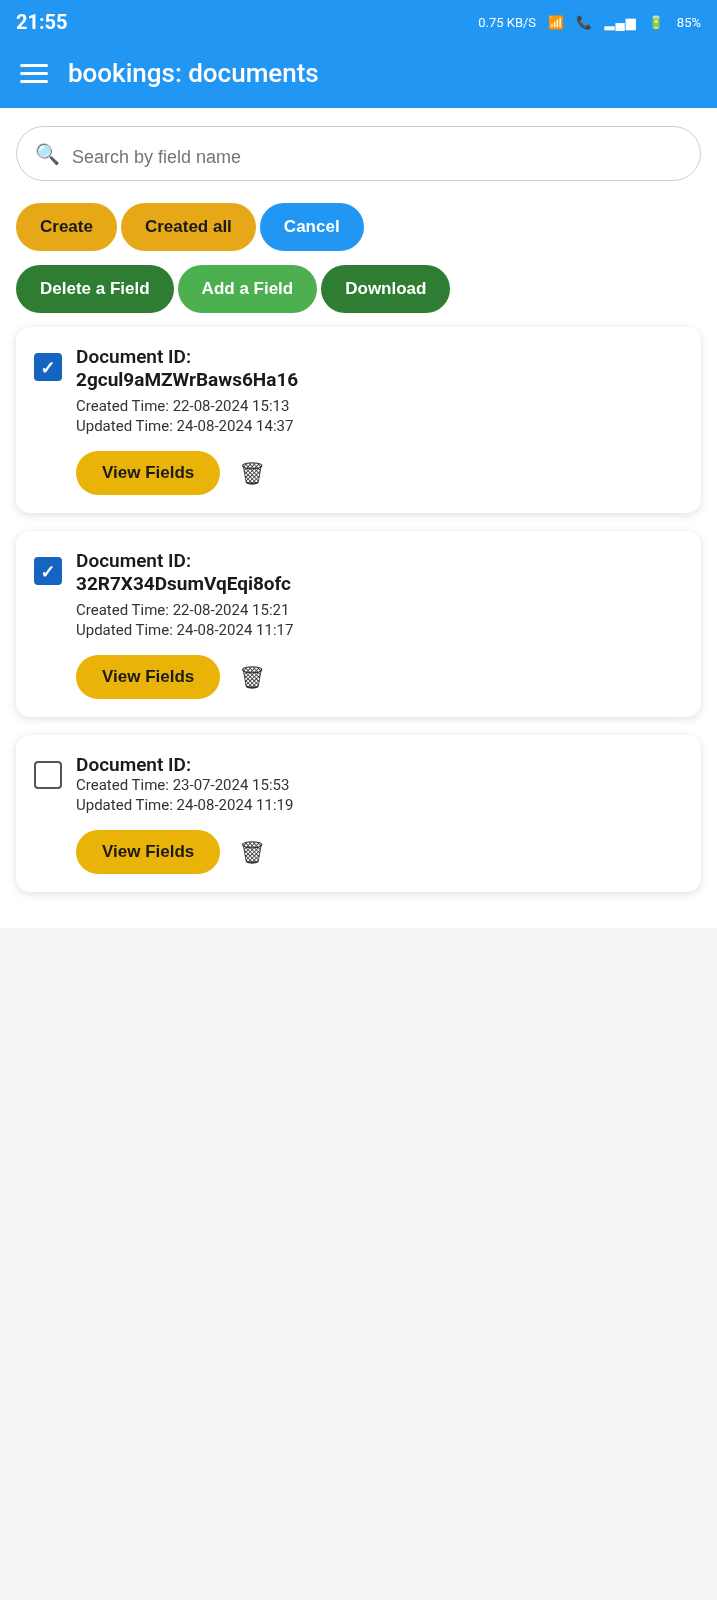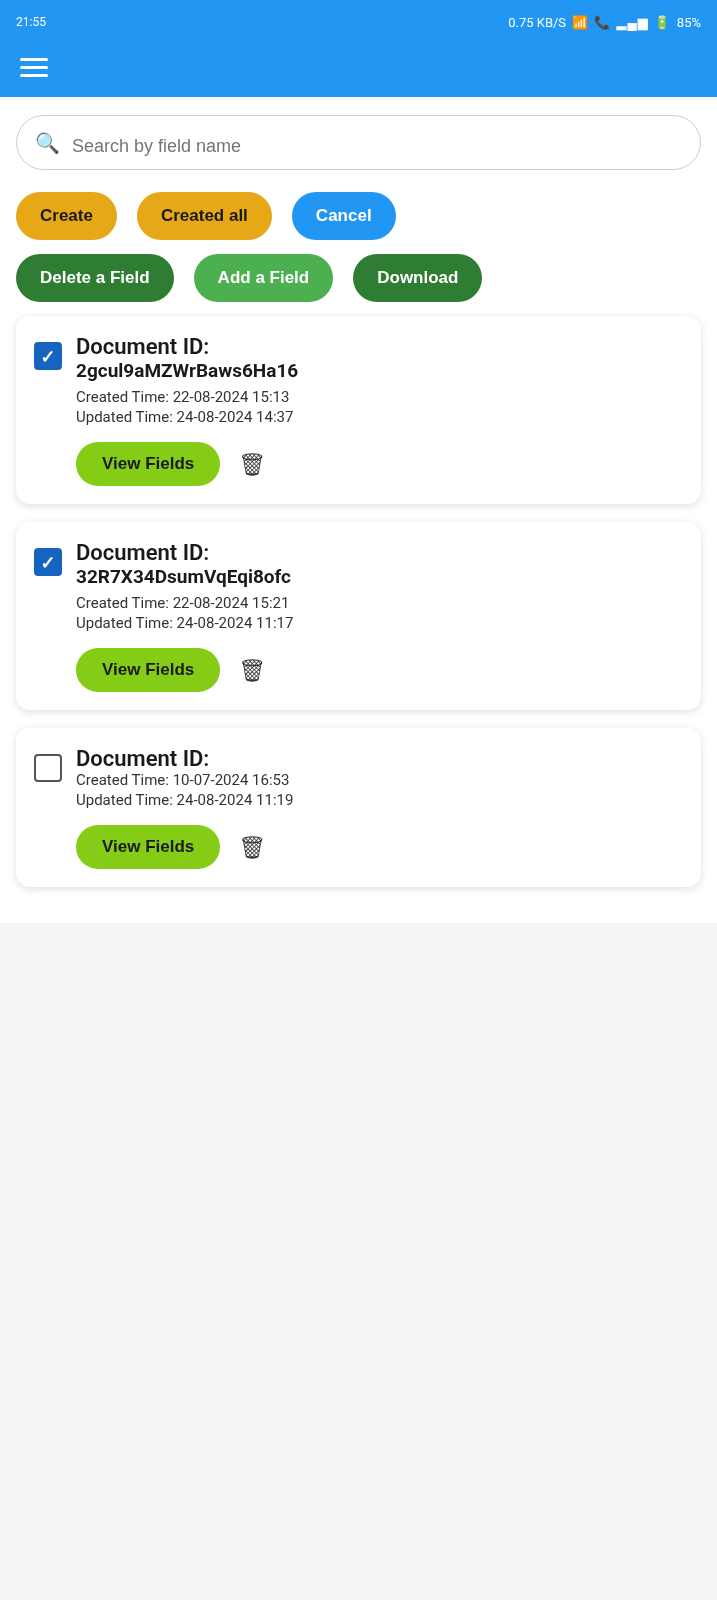--- a/index.html
+++ b/index.html
@@ -15,27 +15,27 @@
     .status-bar {
       background: #2196F3;
       color: white;
       display: flex;
       justify-content: space-between;
       align-items: center;
       padding: 8px 16px;
       height: 44px;
     }
     .status-time {
-      font-size: 12px;
-      font-weight: 400;
+      font-size: 20px;
+      font-weight: 700;
     }
     .status-icons {
       display: flex;
       align-items: center;
-      gap: 6px;
+      gap: 12px;
       font-size: 13px;
     }
 
     
     .header {
       background: #2196F3;
       color: white;
       display: flex;
       align-items: center;
       padding: 14px 20px 20px 20px;
@@ -88,21 +88,21 @@
       color: #888;
       flex: 1;
       background: transparent;
       margin-top: 8px;
     }
 
     
     .btn-row {
       display: flex;
       flex-wrap: wrap;
-      gap: 20px;
+      gap: 4px;
       margin-bottom: 14px;
     }
     .btn {
       border: none;
       cursor: pointer;
       font-size: 17px;
       font-weight: 700;
       padding: 14px 24px;
       border-radius: 30px;
       white-space: nowrap;
@@ -161,21 +161,21 @@
     .checkbox.checked::after {
       content: '✓';
       color: white;
       font-size: 18px;
       font-weight: 700;
     }
     .card-info {
       flex: 1;
     }
     .doc-id-label {
-      font-size: 22px;
+      font-size: 19px;
       font-weight: 600;
       color: #1a1a1a;
     }
     .doc-id-value {
       font-size: 19px;
       font-weight: 700;
       color: #1a1a1a;
       margin-bottom: 6px;
       word-break: break-all;
     }
@@ -185,21 +185,21 @@
       margin-bottom: 2px;
     }
     .card-actions {
       display: flex;
       align-items: center;
       gap: 18px;
       margin-top: 14px;
       padding-left: 42px;
     }
     .btn-view-fields {
-      background: #84cc16;
+      background: #eab308;
       color: #1a1a1a;
       border: none;
       border-radius: 30px;
       padding: 12px 26px;
       font-size: 17px;
       font-weight: 700;
       cursor: pointer;
     }
     .trash-icon {
       font-size: 22px;
@@ -224,20 +224,21 @@
     <span>85%</span>
   </div>
 </div>
 
 <div class="header">
   <div class="hamburger">
     <span></span>
     <span></span>
     <span></span>
   </div>
+  <span class="header-title">bookings: documents</span>
 </div>
 
 <div class="content">
 
   <div class="search-container">
     <span class="search-icon-wrap">🔍</span>
     <input class="search-input" type="text" placeholder="Search by field name" style="">
   </div>
 
   <div class="btn-row">
@@ -304,21 +305,21 @@
 
     <div class="card">
       <div class="card-inner">
         <div class="checkbox-wrap">
           <div class="checkbox"></div>
         </div>
         <div class="card-info">
           <div class="doc-id-label">Document ID:</div>
           <div class="doc-time">
             <span>Created Time:</span>
-            <span>10-07-2024 16:53</span>
+            <span>23-07-2024 15:53</span>
           </div>
           <div class="doc-time">
             <span>Updated Time:</span>
             <span>24-08-2024 11:19</span>
           </div>
         </div>
       </div>
       <div class="card-actions">
         <button class="btn-view-fields">View Fields</button>
         <span class="trash-icon">🗑</span>

